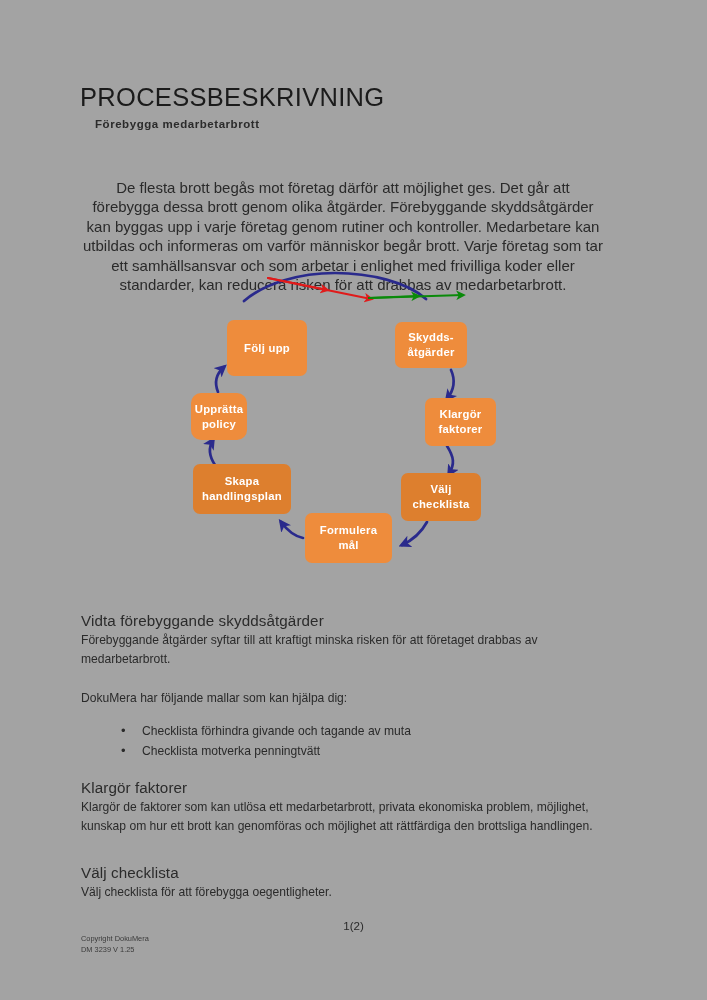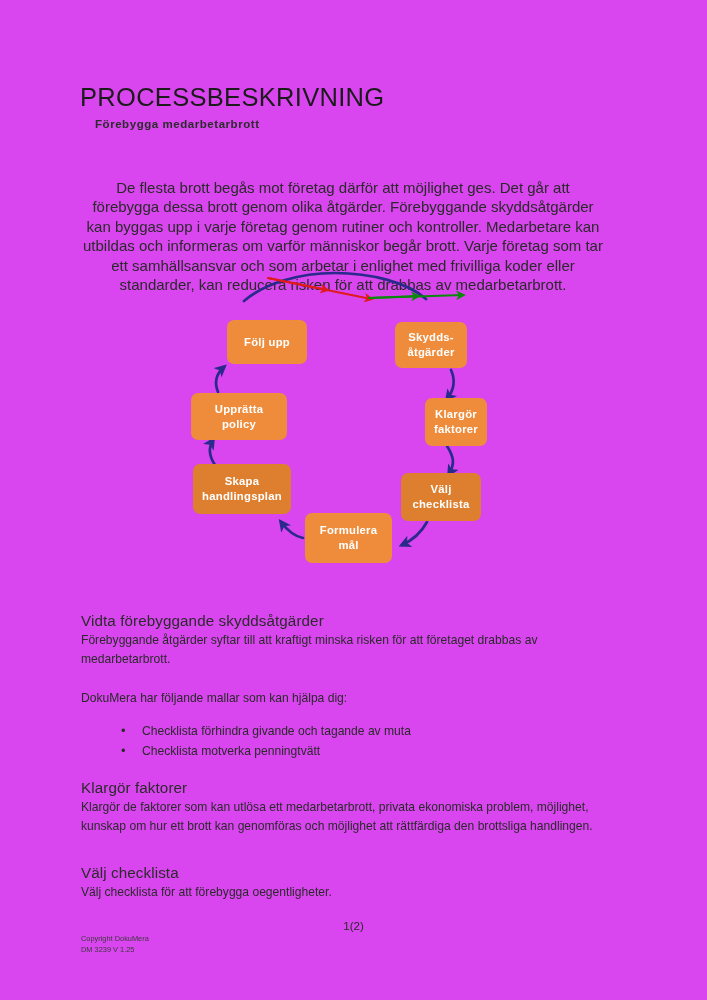--- a/index.html
+++ b/index.html
@@ -11,21 +11,21 @@
     width: 707px;
     height: 1000px;
     position: relative;
     font-family: "Liberation Sans", sans-serif;
     color: #231f20;
     overflow: hidden;
   }
   .page {
     position: absolute;
     inset: 0;
-    background: #d946ef;
+    background: #a3a3a3;
   }
 
   
   .doc-title {
     position: absolute;
     left: 80px;
     top: 83px;
     font-size: 25.5px;
     font-weight: 400;
     letter-spacing: 0.3px;
@@ -211,50 +211,50 @@
         <path d="M 93 10 L 196 31" fill="none" stroke="#e01b1b" stroke-width="2.2" stroke-linecap="round" marker-end="url(#red-head)"></path>
         <path d="M 93 10 L 152 22" fill="none" stroke="#e01b1b" stroke-width="2.2" stroke-linecap="round" marker-end="url(#red-head)"></path>
       </g>
 
       <g>
         <path d="M 194 30 L 288 27" fill="none" stroke="#0a8a0a" stroke-width="2.2" stroke-linecap="round" marker-end="url(#green-head)"></path>
         <path d="M 194 30 L 243 28" fill="none" stroke="#0a8a0a" stroke-width="2.2" stroke-linecap="round" marker-end="url(#green-head)"></path>
       </g>
     </svg>
 
-    <div class="node" style="left:52px;  top:52px;  width:80px;  height:44px;">
+    <div class="node" style="left:52px;  top:52px;  width:80px;  height:56px;">
       <span>Följ upp</span>
     </div>
 
     <div class="node" style="left:220px; top:54px;  width:72px;  height:46px;">
       <span style="white-space:pre-line">Skydds-
 åtgärder</span>
     </div>
 
-    <div class="node" style="left:250px; top:130px; width:62px;  height:48px;">
+    <div class="node" style="left:250px; top:130px; width:71px;  height:48px;">
       <span style="white-space:pre-line">Klargör
 faktorer</span>
     </div>
 
     <div class="node dark" style="left:226px; top:205px; width:80px;  height:48px;">
       <span style="white-space:pre-line">Välj
 checklista</span>
     </div>
 
     <div class="node" style="left:130px; top:245px; width:87px;  height:50px;">
       <span style="white-space:pre-line">Formulera
 mål</span>
     </div>
 
     <div class="node dark" style="left:18px;  top:196px; width:98px;  height:50px;">
       <span style="white-space:pre-line">Skapa
 handlingsplan</span>
     </div>
 
-    <div class="node" style="left:16px;  top:125px; width:96px;  height:47px;">
+    <div class="node" style="left:16px;  top:125px; width:56px;  height:47px;border-radius:10px;">
       <span style="white-space:pre-line">Upprätta
 policy</span>
     </div>
   </div>
 
   <div class="section" id="section-skyddsatgarder">
     <h2>Vidta förebyggande skyddsåtgärder</h2>
     <p>Förebyggande åtgärder syftar till att kraftigt minska risken för att företaget drabbas av medarbetarbrott.</p>
     <p class="spaced">DokuMera har följande mallar som kan hjälpa dig:</p>
     <ul class="bullets">

